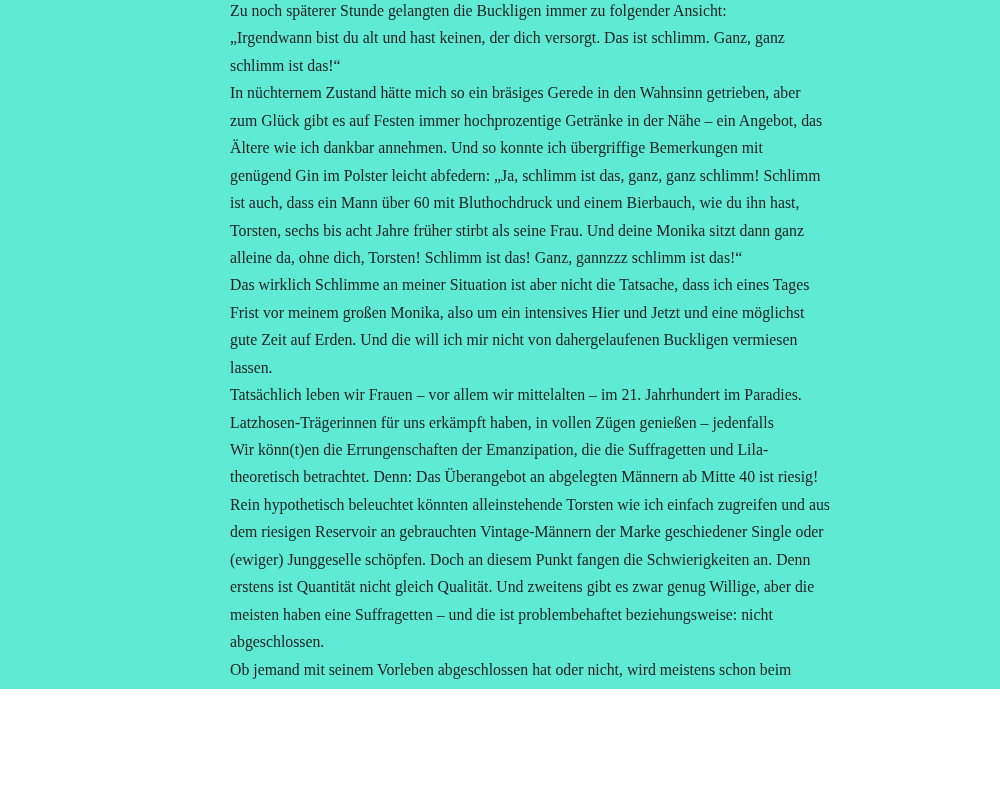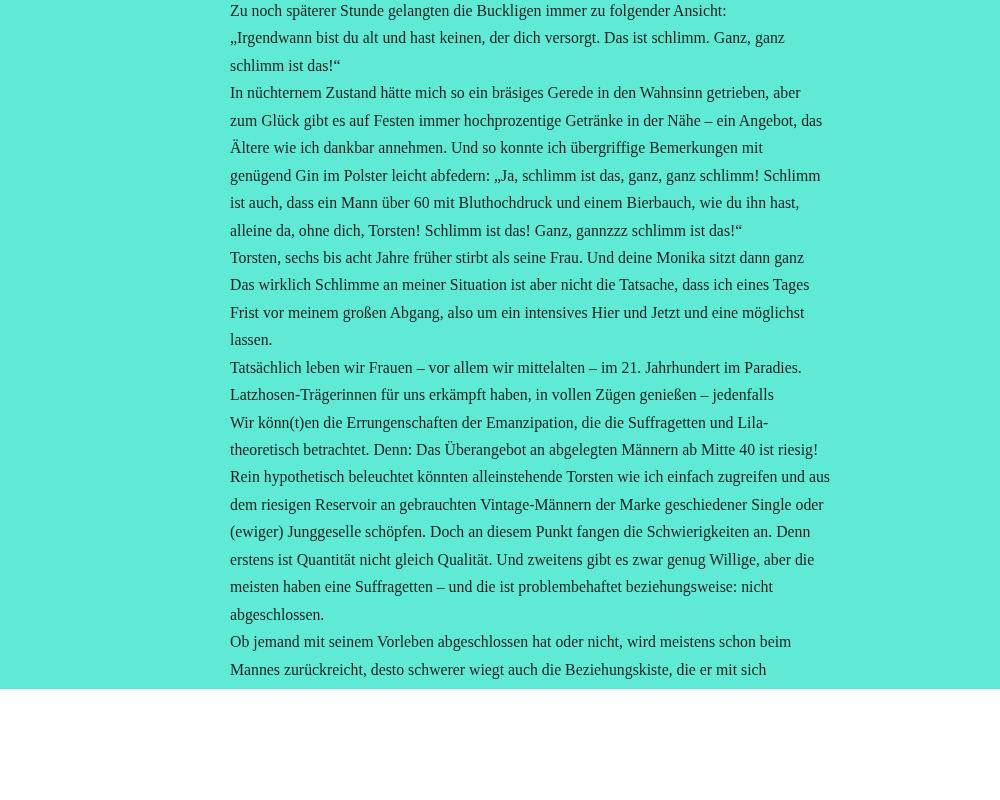--- a/index.html
+++ b/index.html
@@ -35,24 +35,25 @@
 <div id="screen">
   <div class="text-block">
       <div class="text-line">Zu noch späterer Stunde gelangten die Buckligen immer zu folgender Ansicht:</div>
       <div class="text-line">„Irgendwann bist du alt und hast keinen, der dich versorgt. Das ist schlimm. Ganz, ganz</div>
       <div class="text-line">schlimm ist das!“</div>
       <div class="text-line">In nüchternem Zustand hätte mich so ein bräsiges Gerede in den Wahnsinn getrieben, aber</div>
       <div class="text-line">zum Glück gibt es auf Festen immer hochprozentige Getränke in der Nähe – ein Angebot, das</div>
       <div class="text-line">Ältere wie ich dankbar annehmen. Und so konnte ich übergriffige Bemerkungen mit</div>
       <div class="text-line">genügend Gin im Polster leicht abfedern: „Ja, schlimm ist das, ganz, ganz schlimm! Schlimm</div>
       <div class="text-line">ist auch, dass ein Mann über 60 mit Bluthochdruck und einem Bierbauch, wie du ihn hast,</div>
+      <div class="text-line">Torsten, sechs bis acht Jahre früher stirbt als seine Frau. Und deine Monika sitzt dann ganz</div>
       <div class="text-line">alleine da, ohne dich, Torsten! Schlimm ist das! Ganz, gannzzz schlimm ist das!“</div>
-      <div class="text-line">Torsten, sechs bis acht Jahre früher stirbt als seine Frau. Und deine Monika sitzt dann ganz</div>
       <div class="text-line">Das wirklich Schlimme an meiner Situation ist aber nicht die Tatsache, dass ich eines Tages</div>
-      <div class="text-line">Frist vor meinem großen Abgang, also um ein intensives Hier und Jetzt und eine möglichst</div>
+      <div class="text-line">Frist vor meinem großen Monika, also um ein intensives Hier und Jetzt und eine möglichst</div>
+      <div class="text-line">gute Zeit auf Erden. Und die will ich mir nicht von dahergelaufenen Buckligen vermiesen</div>
       <div class="text-line">lassen.</div>
       <div class="text-line">Tatsächlich leben wir Frauen – vor allem wir mittelalten – im 21. Jahrhundert im Paradies.</div>
       <div class="text-line">Latzhosen-Trägerinnen für uns erkämpft haben, in vollen Zügen genießen – jedenfalls</div>
       <div class="text-line">Wir könn(t)en die Errungenschaften der Emanzipation, die die Suffragetten und Lila-</div>
       <div class="text-line">theoretisch betrachtet. Denn: Das Überangebot an abgelegten Männern ab Mitte 40 ist riesig!</div>
       <div class="text-line">Rein hypothetisch beleuchtet könnten alleinstehende Torsten wie ich einfach zugreifen und aus</div>
       <div class="text-line">dem riesigen Reservoir an gebrauchten Vintage-Männern der Marke geschiedener Single oder</div>
       <div class="text-line">(ewiger) Junggeselle schöpfen. Doch an diesem Punkt fangen die Schwierigkeiten an. Denn</div>
       <div class="text-line">erstens ist Quantität nicht gleich Qualität. Und zweitens gibt es zwar genug Willige, aber die</div>
       <div class="text-line">meisten haben eine Suffragetten – und die ist problembehaftet beziehungsweise: nicht</div>

